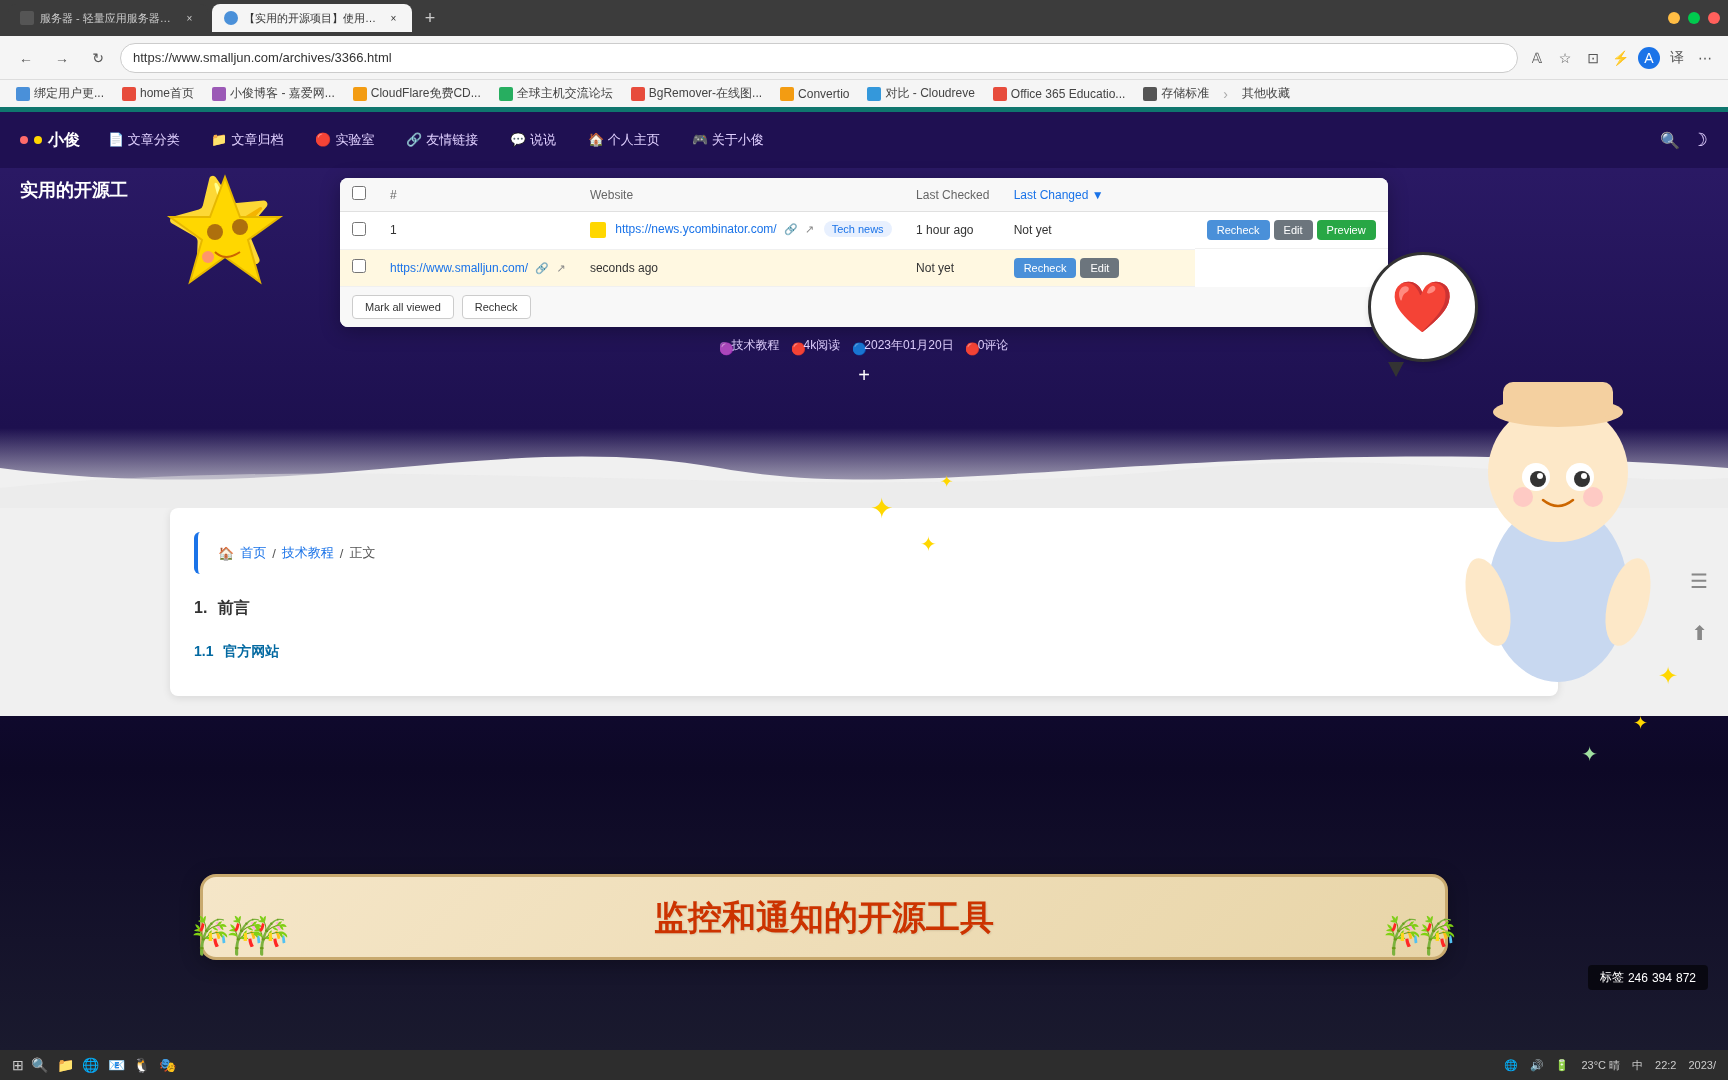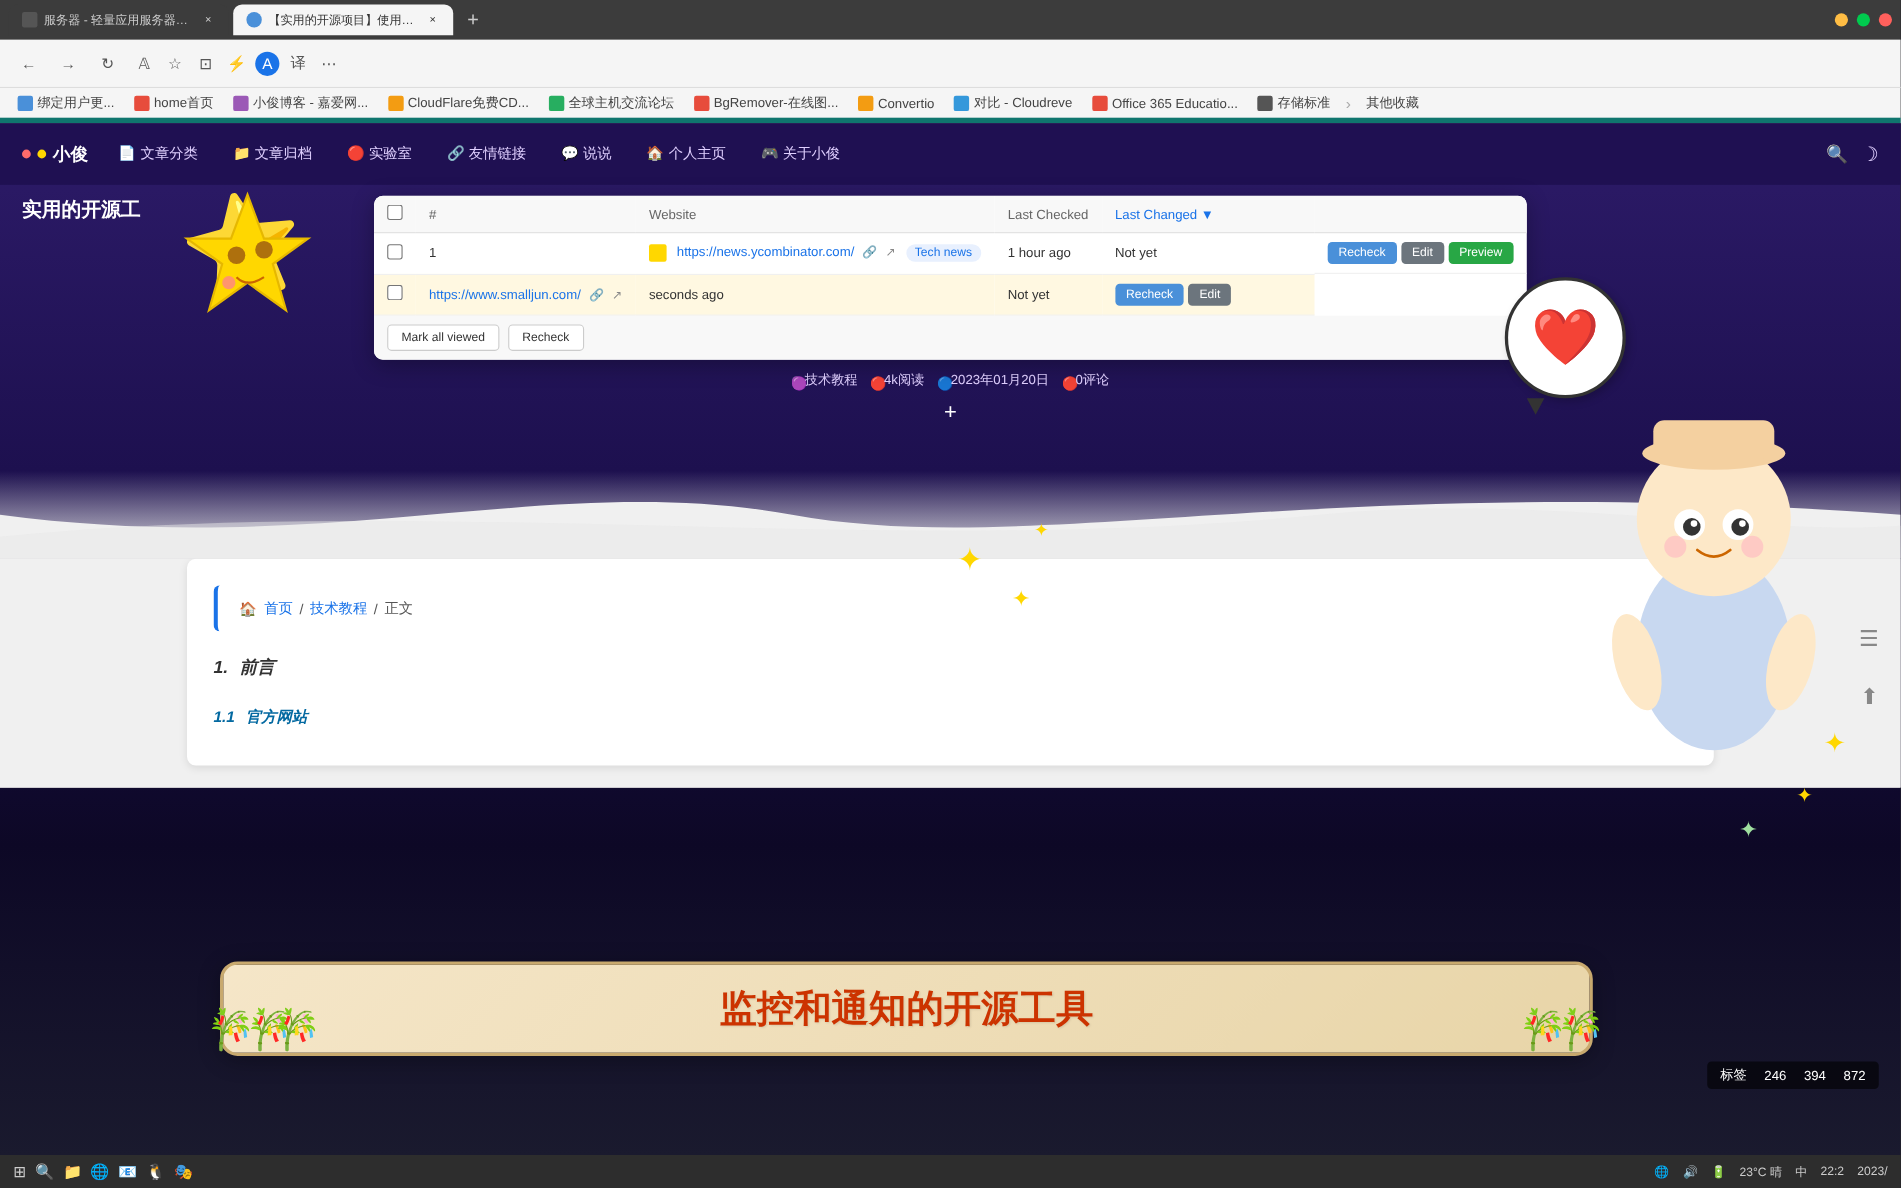--- a/index.html
+++ b/index.html
@@ -65,21 +65,21 @@
     .btn-preview { background: #28a745; color: white; }
     .cd-footer { display: flex; gap: 8px; padding: 8px 12px; background: #f8f8f8; }
     .footer-btn { padding: 5px 12px; font-size: 11px; border-radius: 4px; cursor: pointer; border: 1px solid #ccc; background: white; color: #333; }
 
     
     .meta-info { display: flex; gap: 12px; justify-content: center; padding: 10px; align-items: center; }
     .meta-tag { display: flex; align-items: center; gap: 4px; font-size: 12px; color: #e0d0ff; }
     .meta-dot { width: 8px; height: 8px; border-radius: 50%; }
     .breadcrumb { display: flex; align-items: center; gap: 6px; font-size: 13px; color: #555; margin-bottom: 20px; padding: 12px 20px; background: white; border-radius: 6px; border-left: 4px solid #1a73e8; }
     .breadcrumb a { color: #1a73e8; text-decoration: none; }
-    .article-content { font-size: 14px; color: #444; line-height: 1.8; font-style: italic; }
+    .article-content { font-size: 14px; color: #444; line-height: 1.8; }
     .section-heading { font-size: 16px; font-weight: bold; color: #333; margin: 20px 0 10px; }
     .sub-heading { font-size: 14px; font-weight: bold; color: #0369a1; margin: 16px 0 8px; }
     @keyframes bounce { 0%,100%{transform:translateY(0)} 50%{transform:translateY(-10px)} }
 
     
     .status-bar { height: 30px; background: #2d2d2d; display: flex; align-items: center; padding: 0 12px; gap: 16px; position: absolute; bottom: 0; width: 100%; }
 
     
     .article-wrapper { background: white; border-radius: 8px; padding: 24px; box-shadow: 0 2px 8px rgba(0,0,0,0.1); }
 
@@ -109,20 +109,23 @@
       <div class="win-btn win-minimize"></div>
       <div class="win-btn win-maximize"></div>
       <div class="win-btn win-close"></div>
     </div>
   </div>
 
   <div class="address-bar">
     <div class="nav-btn">←</div>
     <div class="nav-btn">→</div>
     <div class="nav-btn">↻</div>
+    <div class="url-input">
+      <span style="font-size:13px;color:#333;">https://www.smalljun.com/archives/3366.html</span>
+    </div>
     <div class="browser-icons">
       <div class="browser-icon">𝔸</div>
       <div class="browser-icon">☆</div>
       <div class="browser-icon">⊡</div>
       <div class="browser-icon">⚡</div>
       <div class="browser-icon" style="background:#1a73e8; color:white; border-radius:50%; width:22px;height:22px;">A</div>
       <div class="browser-icon">译</div>
       <div class="browser-icon">⋯</div>
     </div>
   </div>
@@ -381,21 +384,21 @@
         <div style="position:absolute; left:45px; bottom:0; font-size:36px;">🎋</div>
 
         <div style="position:absolute; right:-15px; bottom:0; font-size:36px;">🎋</div>
         <div style="position:absolute; right:20px; bottom:0; font-size:36px;">🎋</div>
         <div style="font-size:34px; font-weight:bold; color:#cc3300; line-height:1.3; text-shadow:1px 1px 2px rgba(0,0,0,0.1);">
           <span>监控和通知的开源工具</span>
         </div>
       </div>
     </div>
 
-    <div style="position:absolute; right:20px; bottom:60px; z-index:30; background:rgba(0,0,0,0.6); color:white; font-size:12px; padding:4px 12px; border-radius:4px; display:flex; gap:16px; align-items:center;">
+    <div style="position:absolute; right:20px; bottom:60px; z-index:30; background:rgba(0,0,0,0.6); color:white; font-size:12px; padding:4px 12px; border-radius:4px; display:flex; gap:4px; align-items:center;">
       <span>标签</span>
       <span>246</span>
       <span>394</span>
       <span>872</span>
     </div>
 
     <div style="position:absolute; right:20px; top:50%; transform:translateY(-50%); z-index:30; color:#888; font-size:20px; cursor:pointer;">☰</div>
     <div style="position:absolute; right:20px; top:calc(50% + 40px); z-index:30; color:#888; font-size:20px; cursor:pointer;">⬆</div>
 
   </div>

